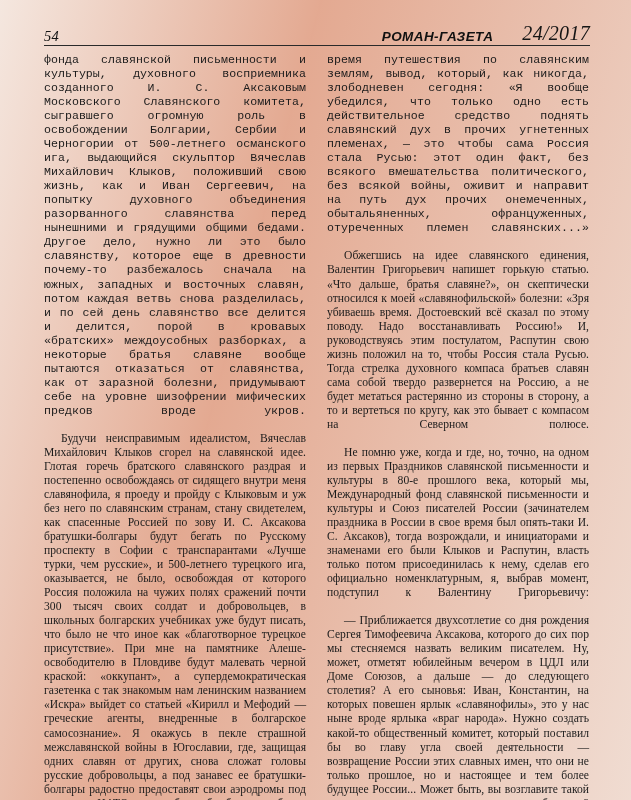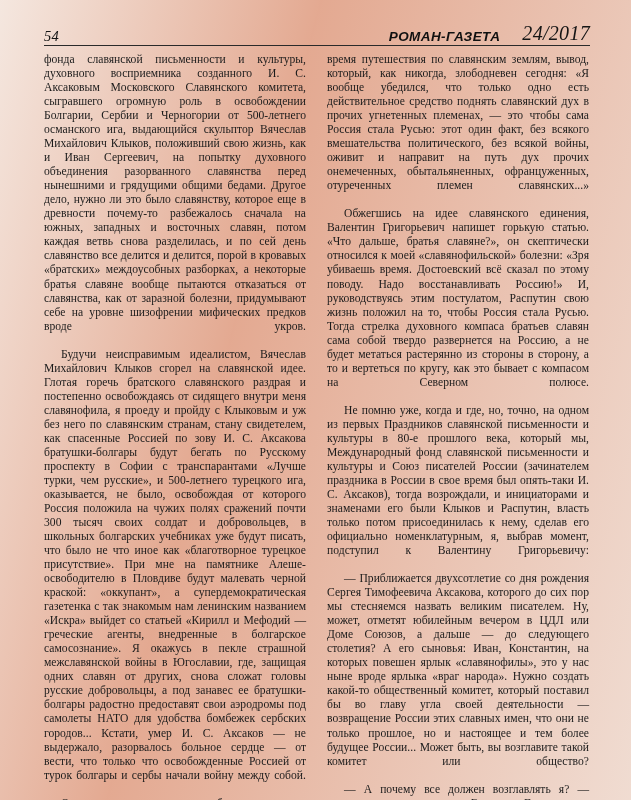--- a/index.html
+++ b/index.html
@@ -41,21 +41,21 @@
     font-style: italic;
     font-size: 14.5px;
     letter-spacing: 0.2px;
     color: #151515;
     line-height: 1;
     padding-bottom: 1px;
   }
   .runhead-right {
     display: flex;
     align-items: flex-end;
-    gap: 22px;
+    gap: 29px;
     line-height: 1;
     padding-bottom: 1px;
   }
   .magtitle {
     font-family: "Liberation Sans", "DejaVu Sans", sans-serif;
     font-weight: bold;
     font-style: italic;
     font-size: 13.5px;
     letter-spacing: 0.4px;
     color: #111;
@@ -94,20 +94,21 @@
     text-indent: 17px;
     font-size: 11.6px;
     line-height: 14.03px;
     letter-spacing: 0.02px;
     word-spacing: 0.1px;
     -webkit-hyphens: manual;
     hyphens: manual;
   }
   .col p.cont {
     text-indent: 0;
+    font-family: Liberation Mono, monospace;
   }
   
   .col p::after {
     content: "";
     display: inline-block;
     width: 100%;
   }
   
   .col p.dash {
     text-indent: 17px;

